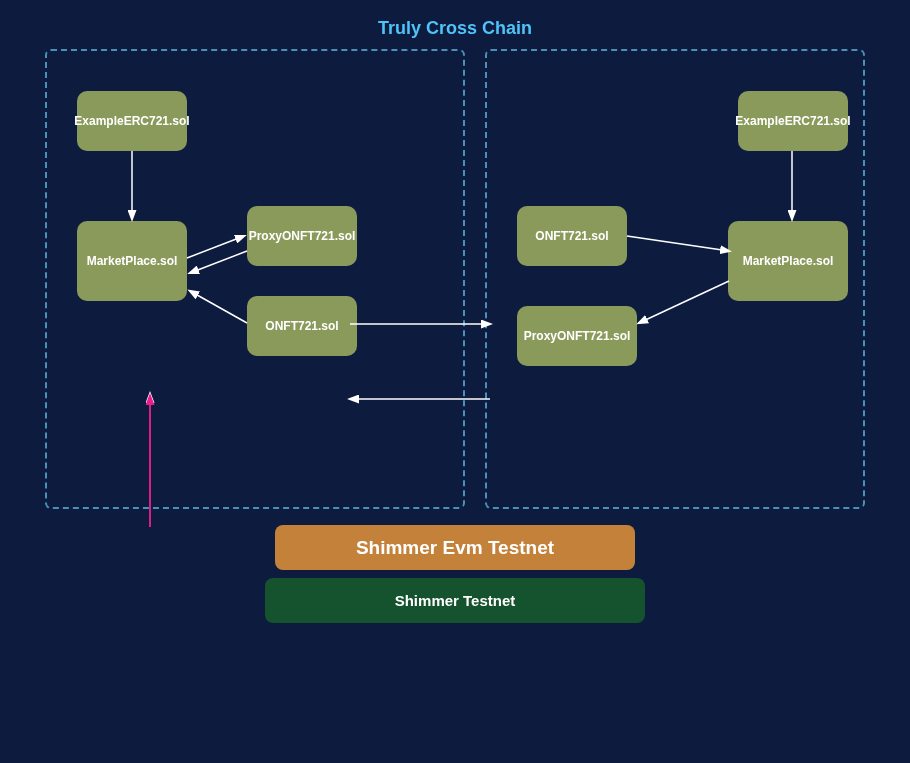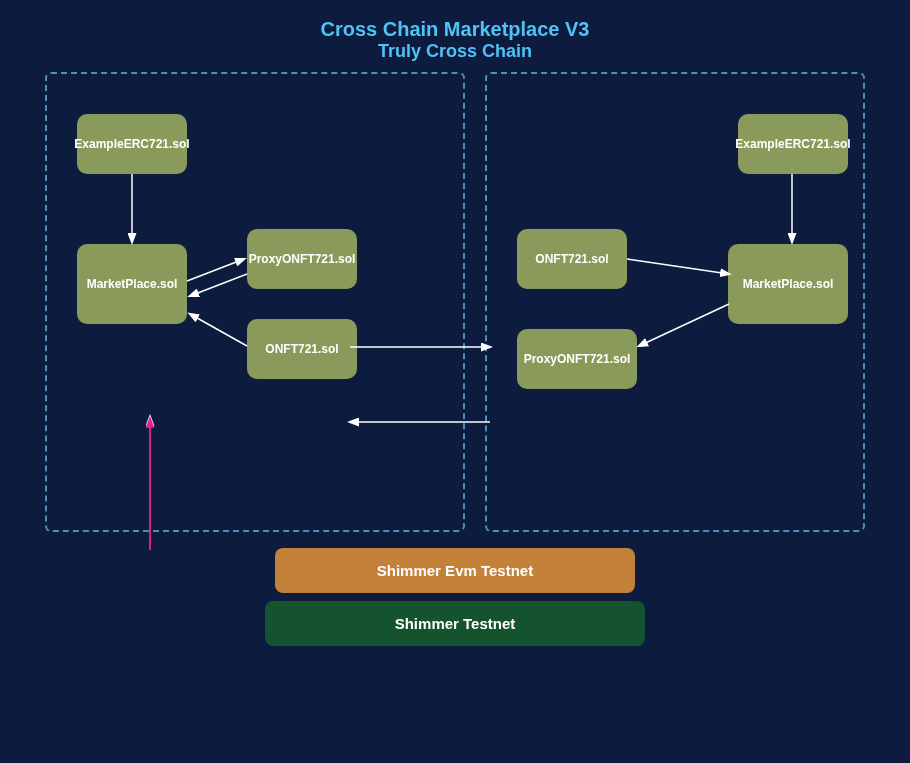--- a/index.html
+++ b/index.html
@@ -144,21 +144,21 @@
       gap: 20px;
       padding: 0 40px;
       margin-top: 10px;
     }
 
     .network-label {
       background-color: #c4813a;
       border-radius: 8px;
       color: white;
       font-weight: bold;
-      font-size: 15px;
+      font-size: 19px;
       display: flex;
       align-items: center;
       justify-content: center;
       height: 45px;
     }
 
     .shimmer-evm-label {
       width: 360px;
     }
 
@@ -199,21 +199,20 @@
     }
 
     .chain-wrapper {
       position: relative;
     }
   </style>
 </head>
 <body>
 
 <div class="title-area">
-  <div class="title-main">Cross Chain Marketplace V3</div>
   <div class="title-sub">Truly Cross Chain</div>
 </div>
 
 <div class="full-diagram">
   <div class="chains-row">
 
     <div class="chain-wrapper">
       <div class="chain-box left-chain">
 
         <div class="sol-node left-example-erc">ExampleERC721.sol</div>

